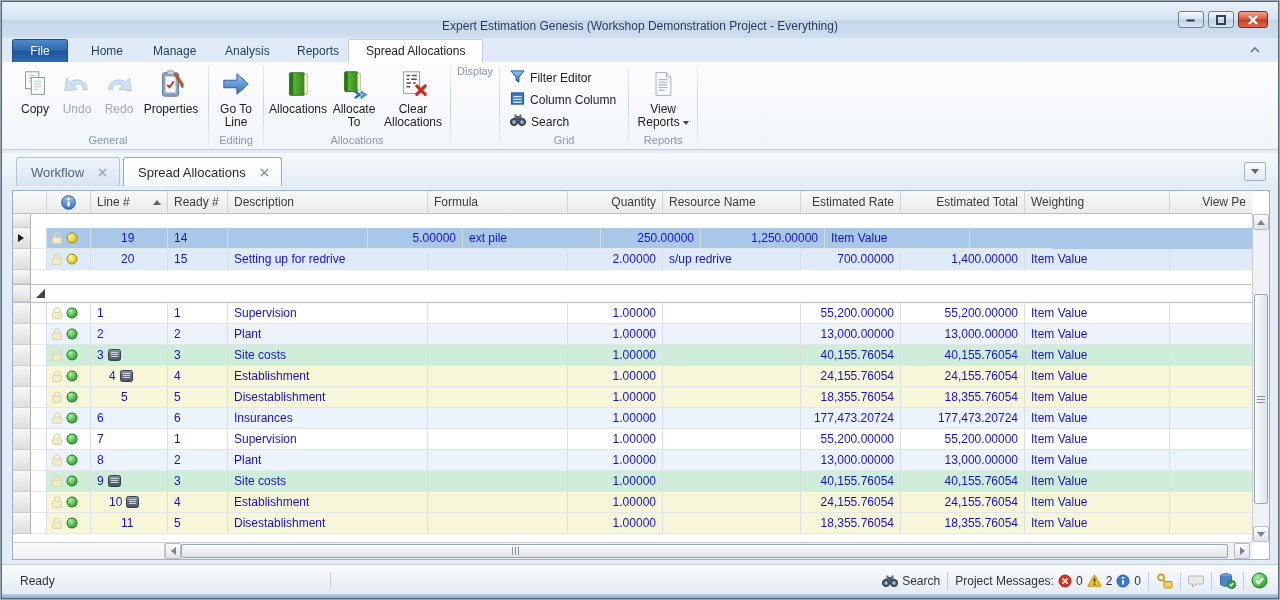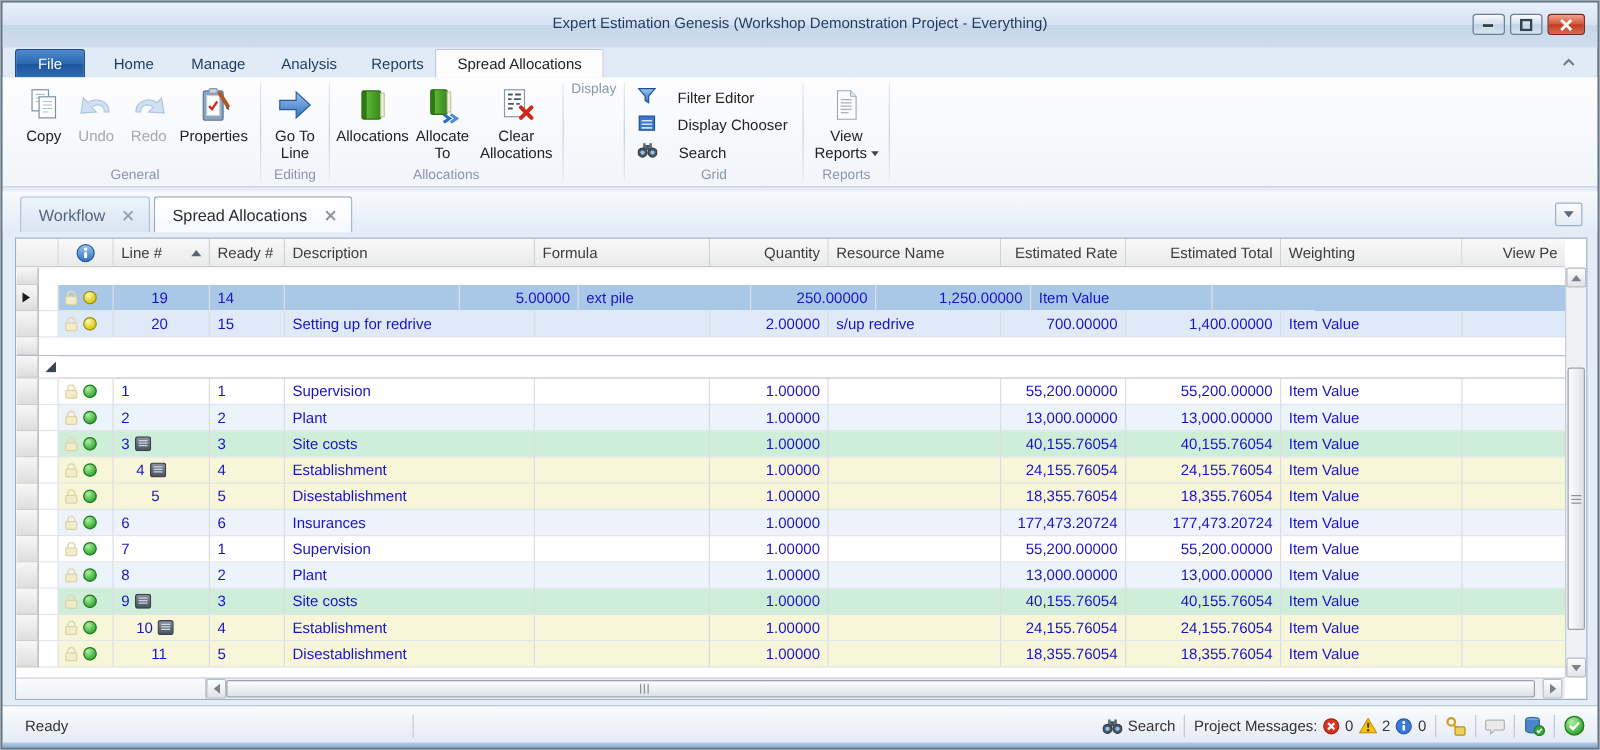--- a/index.html
+++ b/index.html
@@ -2,21 +2,21 @@
 <html><head>
 <meta charset="utf-8">
 <style>
   html,body{margin:0;padding:0;background:#9aa7b5;font-family:"Liberation Sans","DejaVu Sans",sans-serif;}
   *{box-sizing:border-box;}
   .window{position:relative;width:1278px;height:598px;margin:1px;border:1px solid #5a6570;
     background:linear-gradient(#e2ecf8,#cddcee);overflow:hidden;}
   
   .titlebar{position:absolute;left:0;top:0;width:100%;height:36px;
     background:linear-gradient(#e9f1fb 0%,#d5e2f2 50%,#c6d7ea 51%,#cfdeee 100%);}
-  .title{position:absolute;left:0;right:0;top:9px;text-align:center;font-size:12px;color:#1f3a5f;}
+  .title{position:absolute;left:0;right:0;top:17px;text-align:center;font-size:12px;color:#1f3a5f;}
   .winbtns{position:absolute;right:10px;top:9px;display:flex;gap:4px;}
   .wbtn{width:26px;height:17px;border:1px solid #6e7f90;border-radius:3px;
     background:linear-gradient(#f7fafd,#d3e1f0 48%,#c0d2e6 52%,#d9e5f2);display:flex;align-items:center;justify-content:center;}
   .wbtn.close{width:30px;background:linear-gradient(#f0a28c,#d8573c 48%,#c03d22 52%,#d96a50);border-color:#7e2a18;}
   
   .ribbontabs{position:absolute;left:0;top:36px;width:100%;height:24px;}
   .filetab{position:absolute;left:10px;top:1px;width:56px;height:23px;border-radius:3px 3px 0 0;
     background:linear-gradient(#4f8bcd,#2a66ae 50%,#1d559c 51%,#2e6cb4);border:1px solid #1d4d8c;border-bottom:none;
     color:#fff;font-size:12px;display:flex;align-items:center;justify-content:center;}
   .rtab{position:absolute;top:1px;height:23px;padding:0 17px;display:flex;align-items:center;font-size:12px;color:#1e3a5a;}
@@ -30,21 +30,21 @@
   .rcaption{height:16px;text-align:center;font-size:11px;color:#8a97aa;line-height:14px;}
   .gsep{width:1px;margin:4px 2px;background:linear-gradient(#e7ecf2,#c9d2dd,#e7ecf2);}
   .rbtn{width:56px;display:flex;flex-direction:column;align-items:center;padding-top:3px;}
   .rbtn .ricon{height:34px;display:flex;align-items:center;justify-content:center;}
   .rbtn .rlabel{font-size:12px;color:#222;text-align:center;line-height:13px;margin-top:2px;}
   .rbtn.dis .rlabel{color:#a3a9b0;}
   .rbtn.wide{width:62px;}
   .rbtn.narrow{width:42px;}
   .caret{display:inline-block;width:0;height:0;border-left:3.5px solid transparent;border-right:3.5px solid transparent;border-top:4px solid #444;vertical-align:middle;margin-left:3px;}
   .sbtns{display:flex;flex-direction:column;justify-content:flex-start;gap:3px;padding:4px 6px 0 4px;}
-  .sbtn{display:flex;align-items:center;gap:17px;font-size:12px;color:#222;height:19px;}
+  .sbtn{display:flex;align-items:center;gap:5px;font-size:12px;color:#222;height:19px;}
   
   .client{position:absolute;left:0;top:148px;width:100%;height:414px;background:#e4ecf6;}
   .doctabs{position:absolute;left:0;top:3px;width:100%;height:33px;
     background:linear-gradient(#f7fafd,#e2ebf5);}
   .dtab{position:absolute;top:4px;height:29px;display:flex;align-items:center;gap:14px;padding:0 12px 0 14px;
     font-size:13px;border:1px solid #b4c4d6;border-bottom:none;border-radius:3px 3px 0 0;
     background:linear-gradient(#eef4fb,#d8e4f2);color:#51667c;}
   .dtab.active{background:linear-gradient(#ffffff,#f5f9fd);border-color:#8fa9c4;color:#2b2b2b;}
   .xglyph{opacity:.75;}
   .dtab-dd{position:absolute;right:12px;top:9px;width:22px;height:19px;border:1px solid #9fb2c6;border-radius:2px;
@@ -283,21 +283,21 @@
           <span><svg width="15" height="15" viewBox="0 0 16 16">
                 <polygon points="1,2 15,2 9.5,8.5 9.5,14 6.5,12 6.5,8.5" fill="url(#blu)" stroke="#1e4e96"></polygon>
               </svg></span>
           <span>Filter Editor</span>
         </div>
         <div class="sbtn">
           <span><svg width="15" height="15" viewBox="0 0 16 16">
                 <rect x="1.5" y="2" width="13" height="12" fill="#3a78d0" stroke="#1e4e96"></rect>
                 <path d="M3.5 6h9M3.5 9h9M3.5 12h9" stroke="#cfe2f8" stroke-width="1.4"></path>
               </svg></span>
-          <span>Display Chooser</span>
+          <span>Column Column</span>
         </div>
         <div class="sbtn">
           <span><svg width="16" height="14" viewBox="0 0 16 14">
                 <rect x="6.2" y="3" width="3.6" height="4" fill="#4a5866"></rect>
                 <path d="M4.5 1.5 h2 v4 h-2z M9.5 1.5 h2 v4 h-2z" fill="#5a6876"></path>
                 <circle cx="4" cy="9" r="3.6" fill="#4a5866" stroke="#2e3a46"></circle>
                 <circle cx="12" cy="9" r="3.6" fill="#4a5866" stroke="#2e3a46"></circle>
                 <circle cx="4" cy="9" r="1.7" fill="#9ac0e8"></circle>
                 <circle cx="12" cy="9" r="1.7" fill="#9ac0e8"></circle>
               </svg></span>

